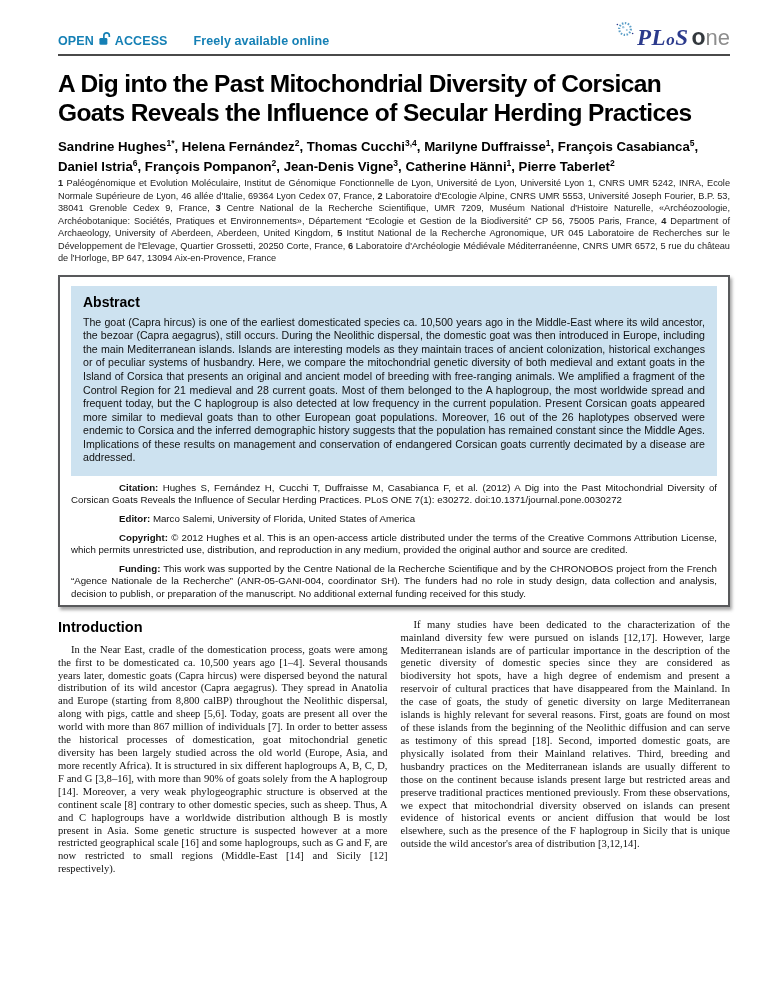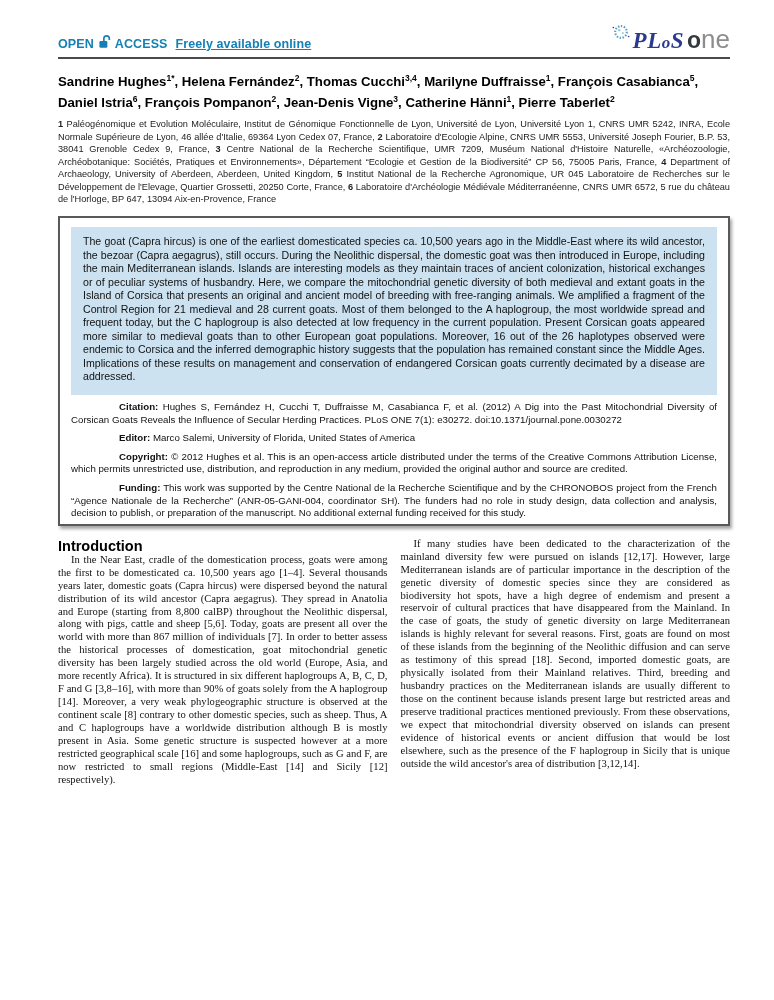--- a/index.html
+++ b/index.html
@@ -4,49 +4,49 @@
 <style>
   * { margin:0; padding:0; box-sizing:border-box; }
   html,body { width:774px; height:1000px; background:#ffffff; color:#1a1a1a;
               font-family:"Liberation Sans", sans-serif; }
   .page { position:relative; width:774px; height:884px; padding:26px 44px 8px 58px; overflow:hidden; }
 
   
   .hdr { display:flex; justify-content:space-between; align-items:flex-end;
          border-bottom:2px solid #4a4a4a; padding-bottom:5px; }
   .oa { color:#1580b5; font-weight:bold; font-size:12.5px; display:flex; align-items:center; gap:4px; letter-spacing:0.1px;}
-  .oa .freely { margin-left:4px;text-decoration:underline; }
+  .oa .freely { margin-left:22px; }
   .logo { display:flex; align-items:flex-end; gap:3px; line-height:1; }
   .logo .plos { font-family:"Liberation Serif", serif; font-weight:bold; color:#2b3a8c; font-size:23px; letter-spacing:0.5px;font-style:italic;}
   .logo .plos .sm { font-size:17px; }
   .logo .one-o { font-size:23px; font-weight:bold; color:#33383d; }
-  .logo .one-ne { font-size:26px; color:#8d8d8d; }
+  .logo .one-ne { font-size:22px; color:#8d8d8d; }
   .sphere { position:relative; top:-8px; }
 
   
   .title { margin-top:13px; font-weight:bold; color:#000; font-size:24.5px;
            letter-spacing:-0.6px; line-height:1.2; white-space:nowrap; }
   .authors { margin-top:9px; font-size:13.2px; font-weight:bold; line-height:1.5; color:#000; }
   .authors sup { font-size:8.5px; vertical-align:super; }
-  .affil { margin-top:6px; font-size:9.2px; line-height:1.36; text-align:justify; color:#222; }
+  .affil { font-size:9.2px; line-height:1.36; text-align:justify; color:#222; }
   .affil b { font-weight:bold; }
 
   
   .metabox { margin-top:10px; border:2px solid #58595b; box-shadow:2px 3px 3px rgba(60,60,60,.45);
              padding:9px 11px 4px 11px; background:#fff; }
   .abstract { background:#cde2f0; padding:8px 12px 11px 12px; }
   .abstract h2 { font-size:14px; font-weight:bold; color:#000; margin-bottom:6px; }
   .abstract p { font-size:10.6px; line-height:1.28; text-align:justify; color:#111; }
   .meta-row { font-size:9.7px; line-height:1.3; text-align:justify; margin-top:6px; color:#111; }
   .meta-row b { font-weight:bold;margin-left:48px; }
 
   
   .cols { display:flex; gap:13px; margin-top:12px; }
   .col { flex:1; min-width:0; }
-  .sec-h { font-size:14.5px; font-weight:bold; color:#000; }
+  .sec-h { font-size:14.5px; font-weight:bold; color:#000; margin-bottom:9px; }
   .bodyp { font-family:"Liberation Serif", serif; font-size:10.6px; line-height:1.22;
            text-align:justify; color:#111; text-indent:13px; }
   .bodyp + .bodyp { margin-top:0; }
 
   
   .footer { position:absolute; left:58px; right:44px; bottom:22px;
             border-top:1.5px solid #4a4a4a; padding-top:6px;
             display:flex; align-items:center; font-size:10.5px; color:#222; }
   .footer .f-left { flex:1; display:flex; align-items:center; gap:6px; font-weight:bold; }
   .footer .f-page { flex:0 0 auto; text-align:center; }
@@ -78,32 +78,35 @@
           <circle cx="1.5" cy="5" r="0.9" fill="#2b3a8c"></circle>
           <circle cx="18.5" cy="15" r="0.9" fill="#2b3a8c"></circle>
         </svg>
       </span>
       <span class="plos"><span>PL</span><span class="sm">o</span><span>S</span></span>
       <span><span class="one-o">o</span><span class="one-ne">ne</span></span>
     </div>
   </div>
 
   <div class="title">
+    <div>A Dig into the Past Mitochondrial Diversity of Corsican</div>
+    <div>Goats Reveals the Influence of Secular Herding Practices</div>
   </div>
 
   <div class="authors">
     <span><span>Sandrine Hughes</span><sup>1*</sup><span>, </span></span><span><span>Helena Fernández</span><sup>2</sup><span>, </span></span><span><span>Thomas Cucchi</span><sup>3,4</sup><span>, </span></span><span><span>Marilyne Duffraisse</span><sup>1</sup><span>, </span></span><span><span>François Casabianca</span><sup>5</sup><span>, </span></span><span><span>Daniel Istria</span><sup>6</sup><span>, </span></span><span><span>François Pompanon</span><sup>2</sup><span>, </span></span><span><span>Jean-Denis Vigne</span><sup>3</sup><span>, </span></span><span><span>Catherine Hänni</span><sup>1</sup><span>, </span></span><span><span>Pierre Taberlet</span><sup>2</sup><span></span></span>
   </div>
 
   <div class="affil">
     <b>1 </b><span>Paléogénomique et Evolution Moléculaire, Institut de Génomique Fonctionnelle de Lyon, Université de Lyon, Université Lyon 1, CNRS UMR 5242, INRA, Ecole Normale Supérieure de Lyon, 46 allée d'Italie, 69364 Lyon Cedex 07, France, </span><b>2 </b><span>Laboratoire d'Ecologie Alpine, CNRS UMR 5553, Université Joseph Fourier, B.P. 53, 38041 Grenoble Cedex 9, France, </span><b>3 </b><span>Centre National de la Recherche Scientifique, UMR 7209, Muséum National d'Histoire Naturelle, «Archéozoologie, Archéobotanique: Sociétés, Pratiques et Environnements», Département “Ecologie et Gestion de la Biodiversité” CP 56, 75005 Paris, France, </span><b>4 </b><span>Department of Archaeology, University of Aberdeen, Aberdeen, United Kingdom, </span><b>5 </b><span>Institut National de la Recherche Agronomique, UR 045 Laboratoire de Recherches sur le Développement de l'Elevage, Quartier Grossetti, 20250 Corte, France, </span><b>6 </b><span>Laboratoire d'Archéologie Médiévale Méditerranéenne, CNRS UMR 6572, 5 rue du château de l'Horloge, BP 647, 13094 Aix-en-Provence, France</span>
   </div>
 
   <div class="metabox">
     <div class="abstract">
+      <h2>Abstract</h2>
       <p>The goat (Capra hircus) is one of the earliest domesticated species ca. 10,500 years ago in the Middle-East where its wild ancestor, the bezoar (Capra aegagrus), still occurs. During the Neolithic dispersal, the domestic goat was then introduced in Europe, including the main Mediterranean islands. Islands are interesting models as they maintain traces of ancient colonization, historical exchanges or of peculiar systems of husbandry. Here, we compare the mitochondrial genetic diversity of both medieval and extant goats in the Island of Corsica that presents an original and ancient model of breeding with free-ranging animals. We amplified a fragment of the Control Region for 21 medieval and 28 current goats. Most of them belonged to the A haplogroup, the most worldwide spread and frequent today, but the C haplogroup is also detected at low frequency in the current population. Present Corsican goats appeared more similar to medieval goats than to other European goat populations. Moreover, 16 out of the 26 haplotypes observed were endemic to Corsica and the inferred demographic history suggests that the population has remained constant since the Middle Ages. Implications of these results on management and conservation of endangered Corsican goats currently decimated by a disease are addressed.</p>
     </div>
 
     <p class="meta-row"><b>Citation:</b><span> Hughes S, Fernández H, Cucchi T, Duffraisse M, Casabianca F, et al. (2012) A Dig into the Past Mitochondrial Diversity of Corsican Goats Reveals the Influence of Secular Herding Practices. PLoS ONE 7(1): e30272. doi:10.1371/journal.pone.0030272</span></p>
     <p class="meta-row"><b>Editor:</b><span> Marco Salemi, University of Florida, United States of America</span></p>
     <p class="meta-row"><b>Copyright:</b><span> © 2012 Hughes et al. This is an open-access article distributed under the terms of the Creative Commons Attribution License, which permits unrestricted use, distribution, and reproduction in any medium, provided the original author and source are credited.</span></p>
     <p class="meta-row"><b>Funding:</b><span> This work was supported by the Centre National de la Recherche Scientifique and by the CHRONOBOS project from the French “Agence Nationale de la Recherche” (ANR-05-GANI-004, coordinator SH). The funders had no role in study design, data collection and analysis, decision to publish, or preparation of the manuscript. No additional external funding received for this study.</span></p>
   </div>
 
   <div class="cols">

